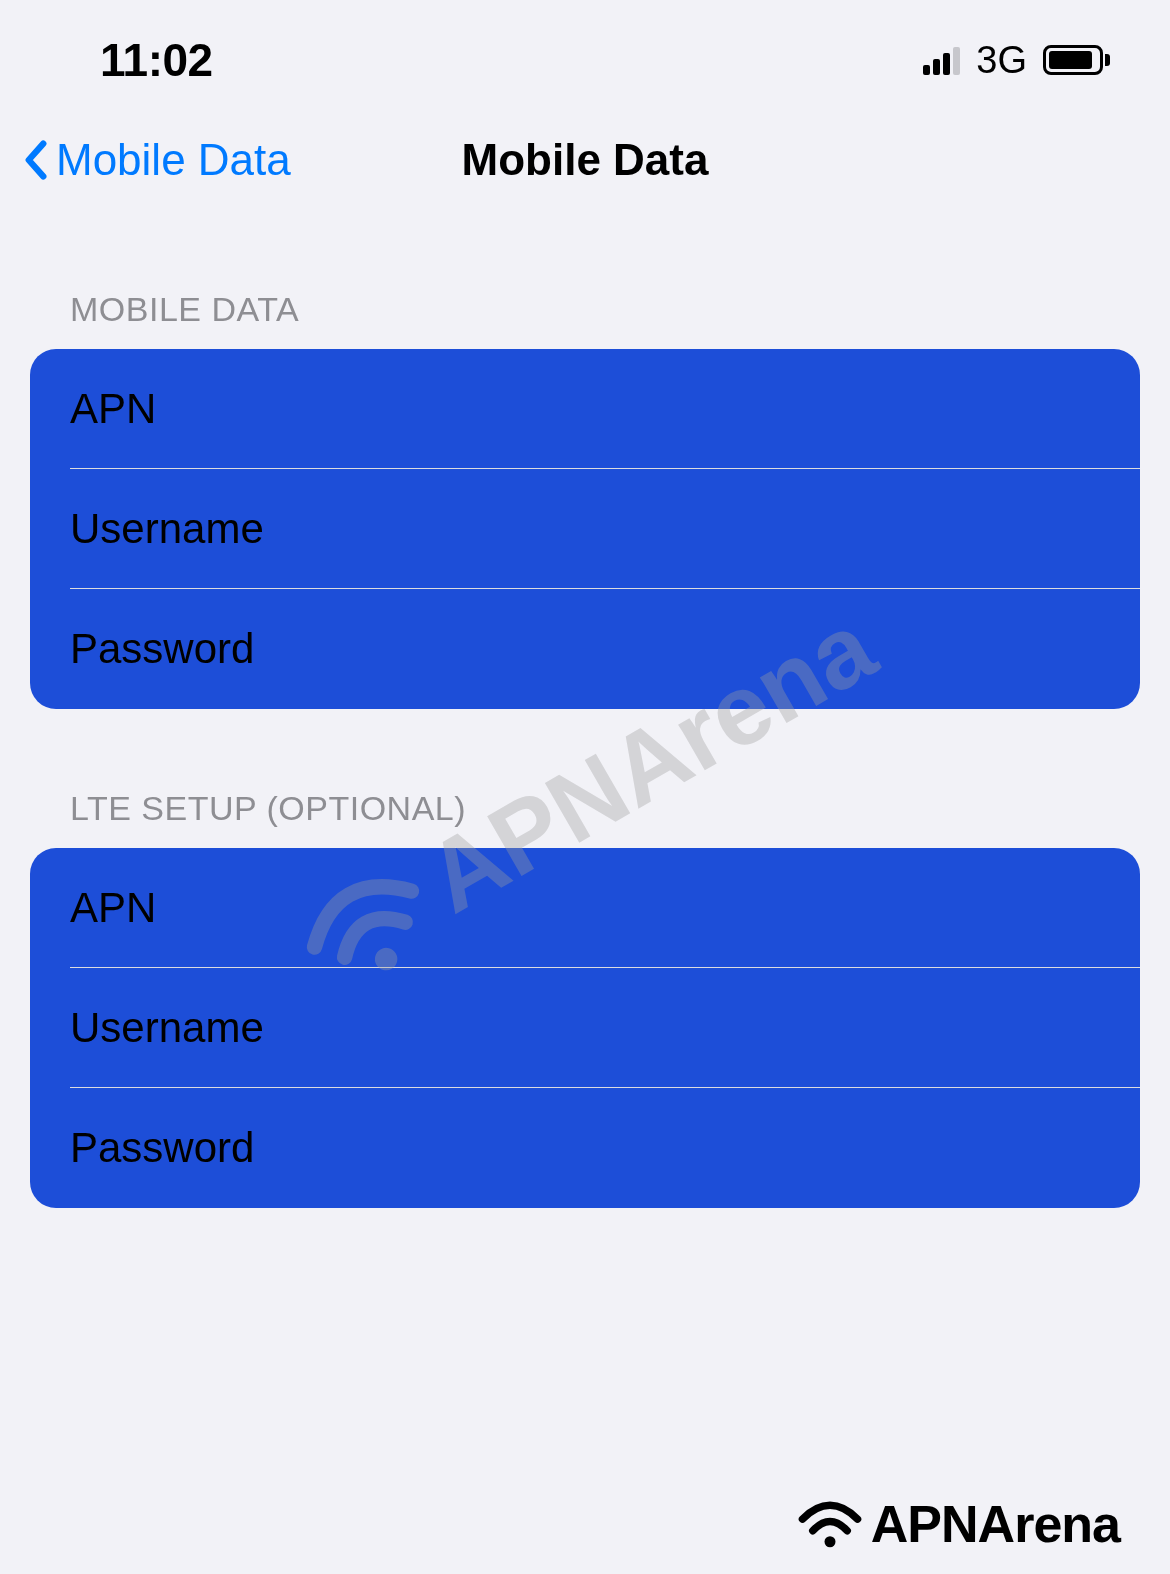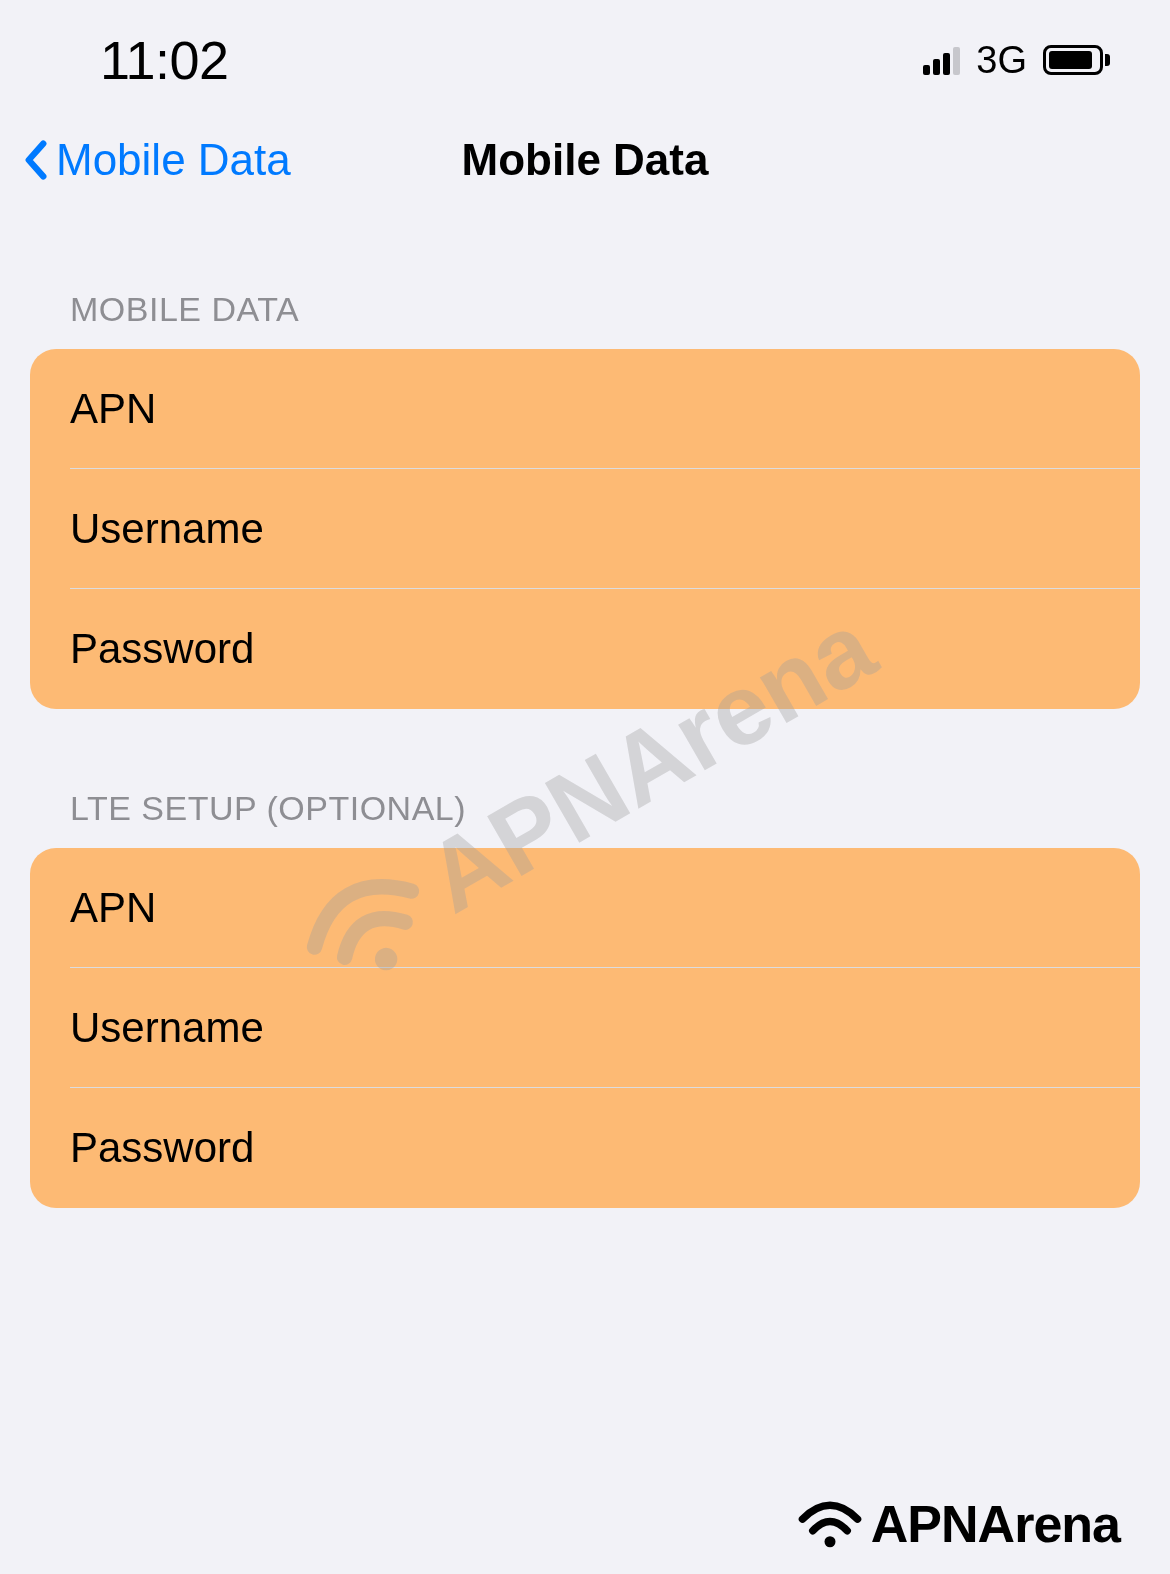--- a/index.html
+++ b/index.html
@@ -17,22 +17,22 @@
       overflow: hidden;
     }
     .status-bar {
       display: flex;
       justify-content: space-between;
       align-items: center;
       padding: 40px 60px 20px 100px;
       height: 100px;
     }
     .status-time {
-      font-size: 54px;
-      font-weight: 400;
+      font-size: 46px;
+      font-weight: 700;
       color: #000;
       letter-spacing: -0.5px;
     }
     .status-right {
       display: flex;
       align-items: center;
       gap: 10px;
     }
     .signal-bars {
       display: flex;
@@ -125,21 +125,21 @@
     }
     .section-header {
       font-size: 34px;
       font-weight: 400;
       color: #8e8e93;
       text-transform: uppercase;
       padding: 0 40px 20px 40px;
       letter-spacing: 0.5px;
     }
     .section-group {
-      background: #fdba74;
+      background: #1d4ed8;
       border-radius: 26px;
       overflow: hidden;
     }
     .row {
       display: flex;
       align-items: center;
       padding: 0 40px;
       height: 120px;
       position: relative;
     }

